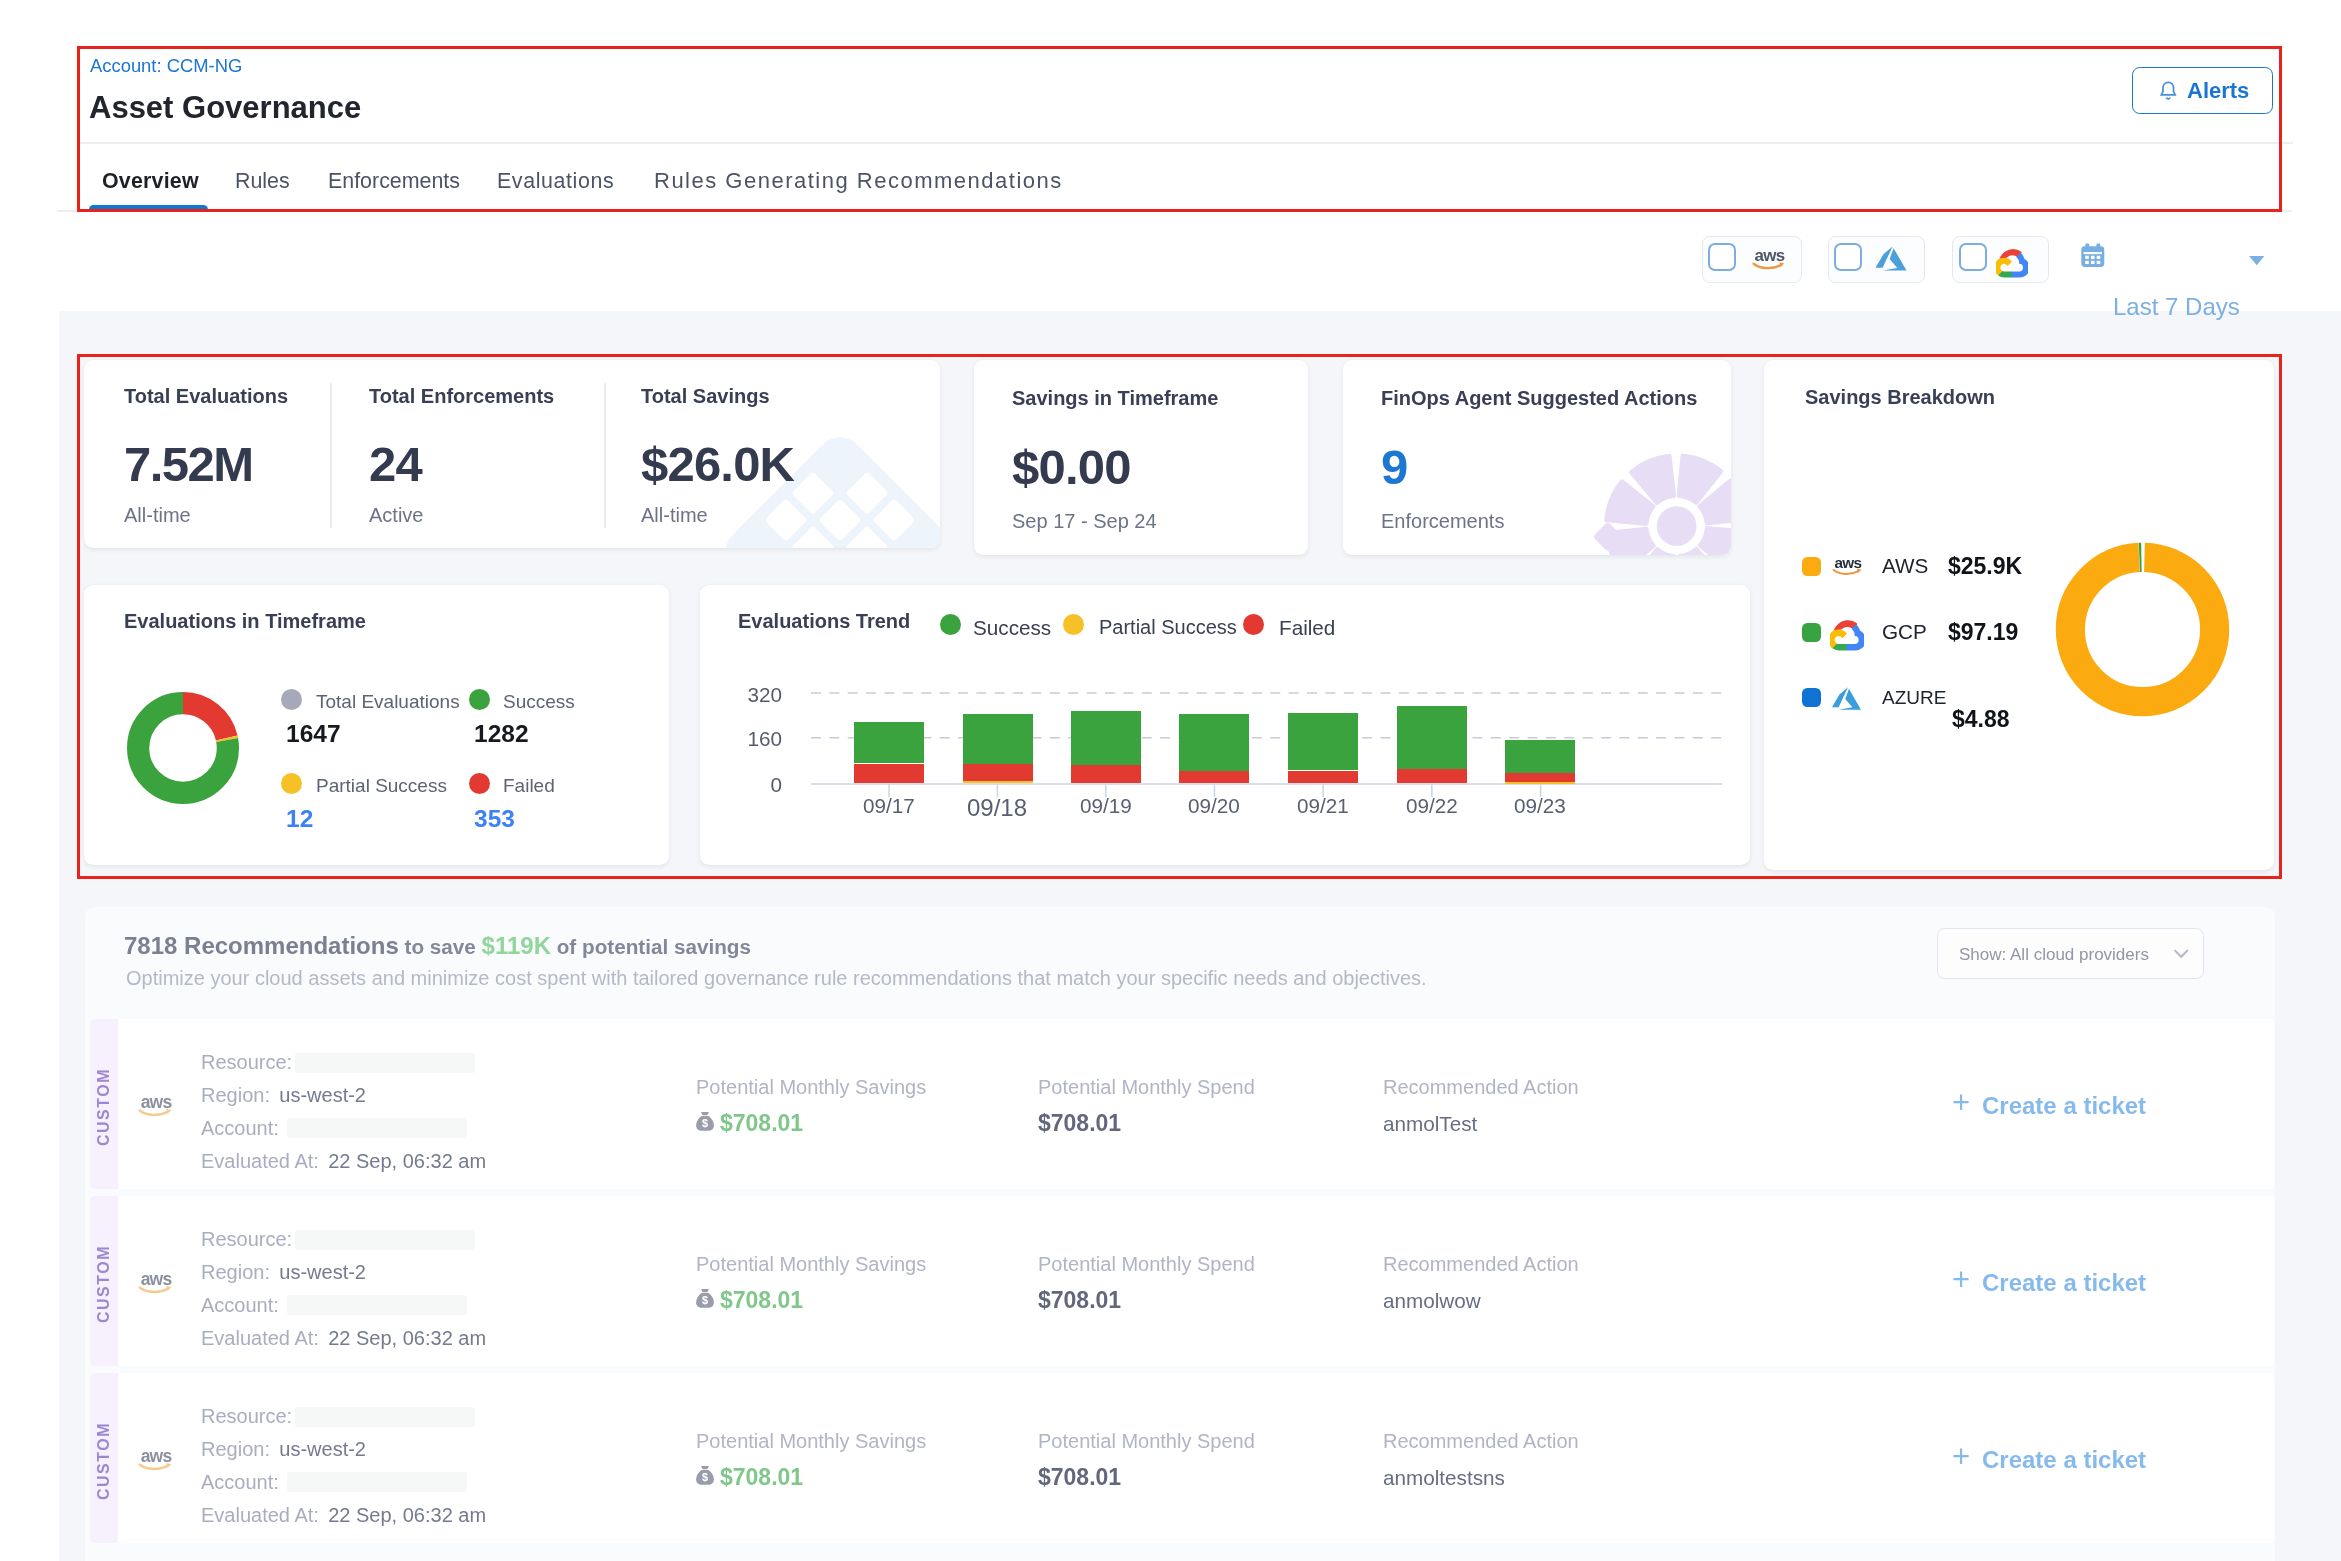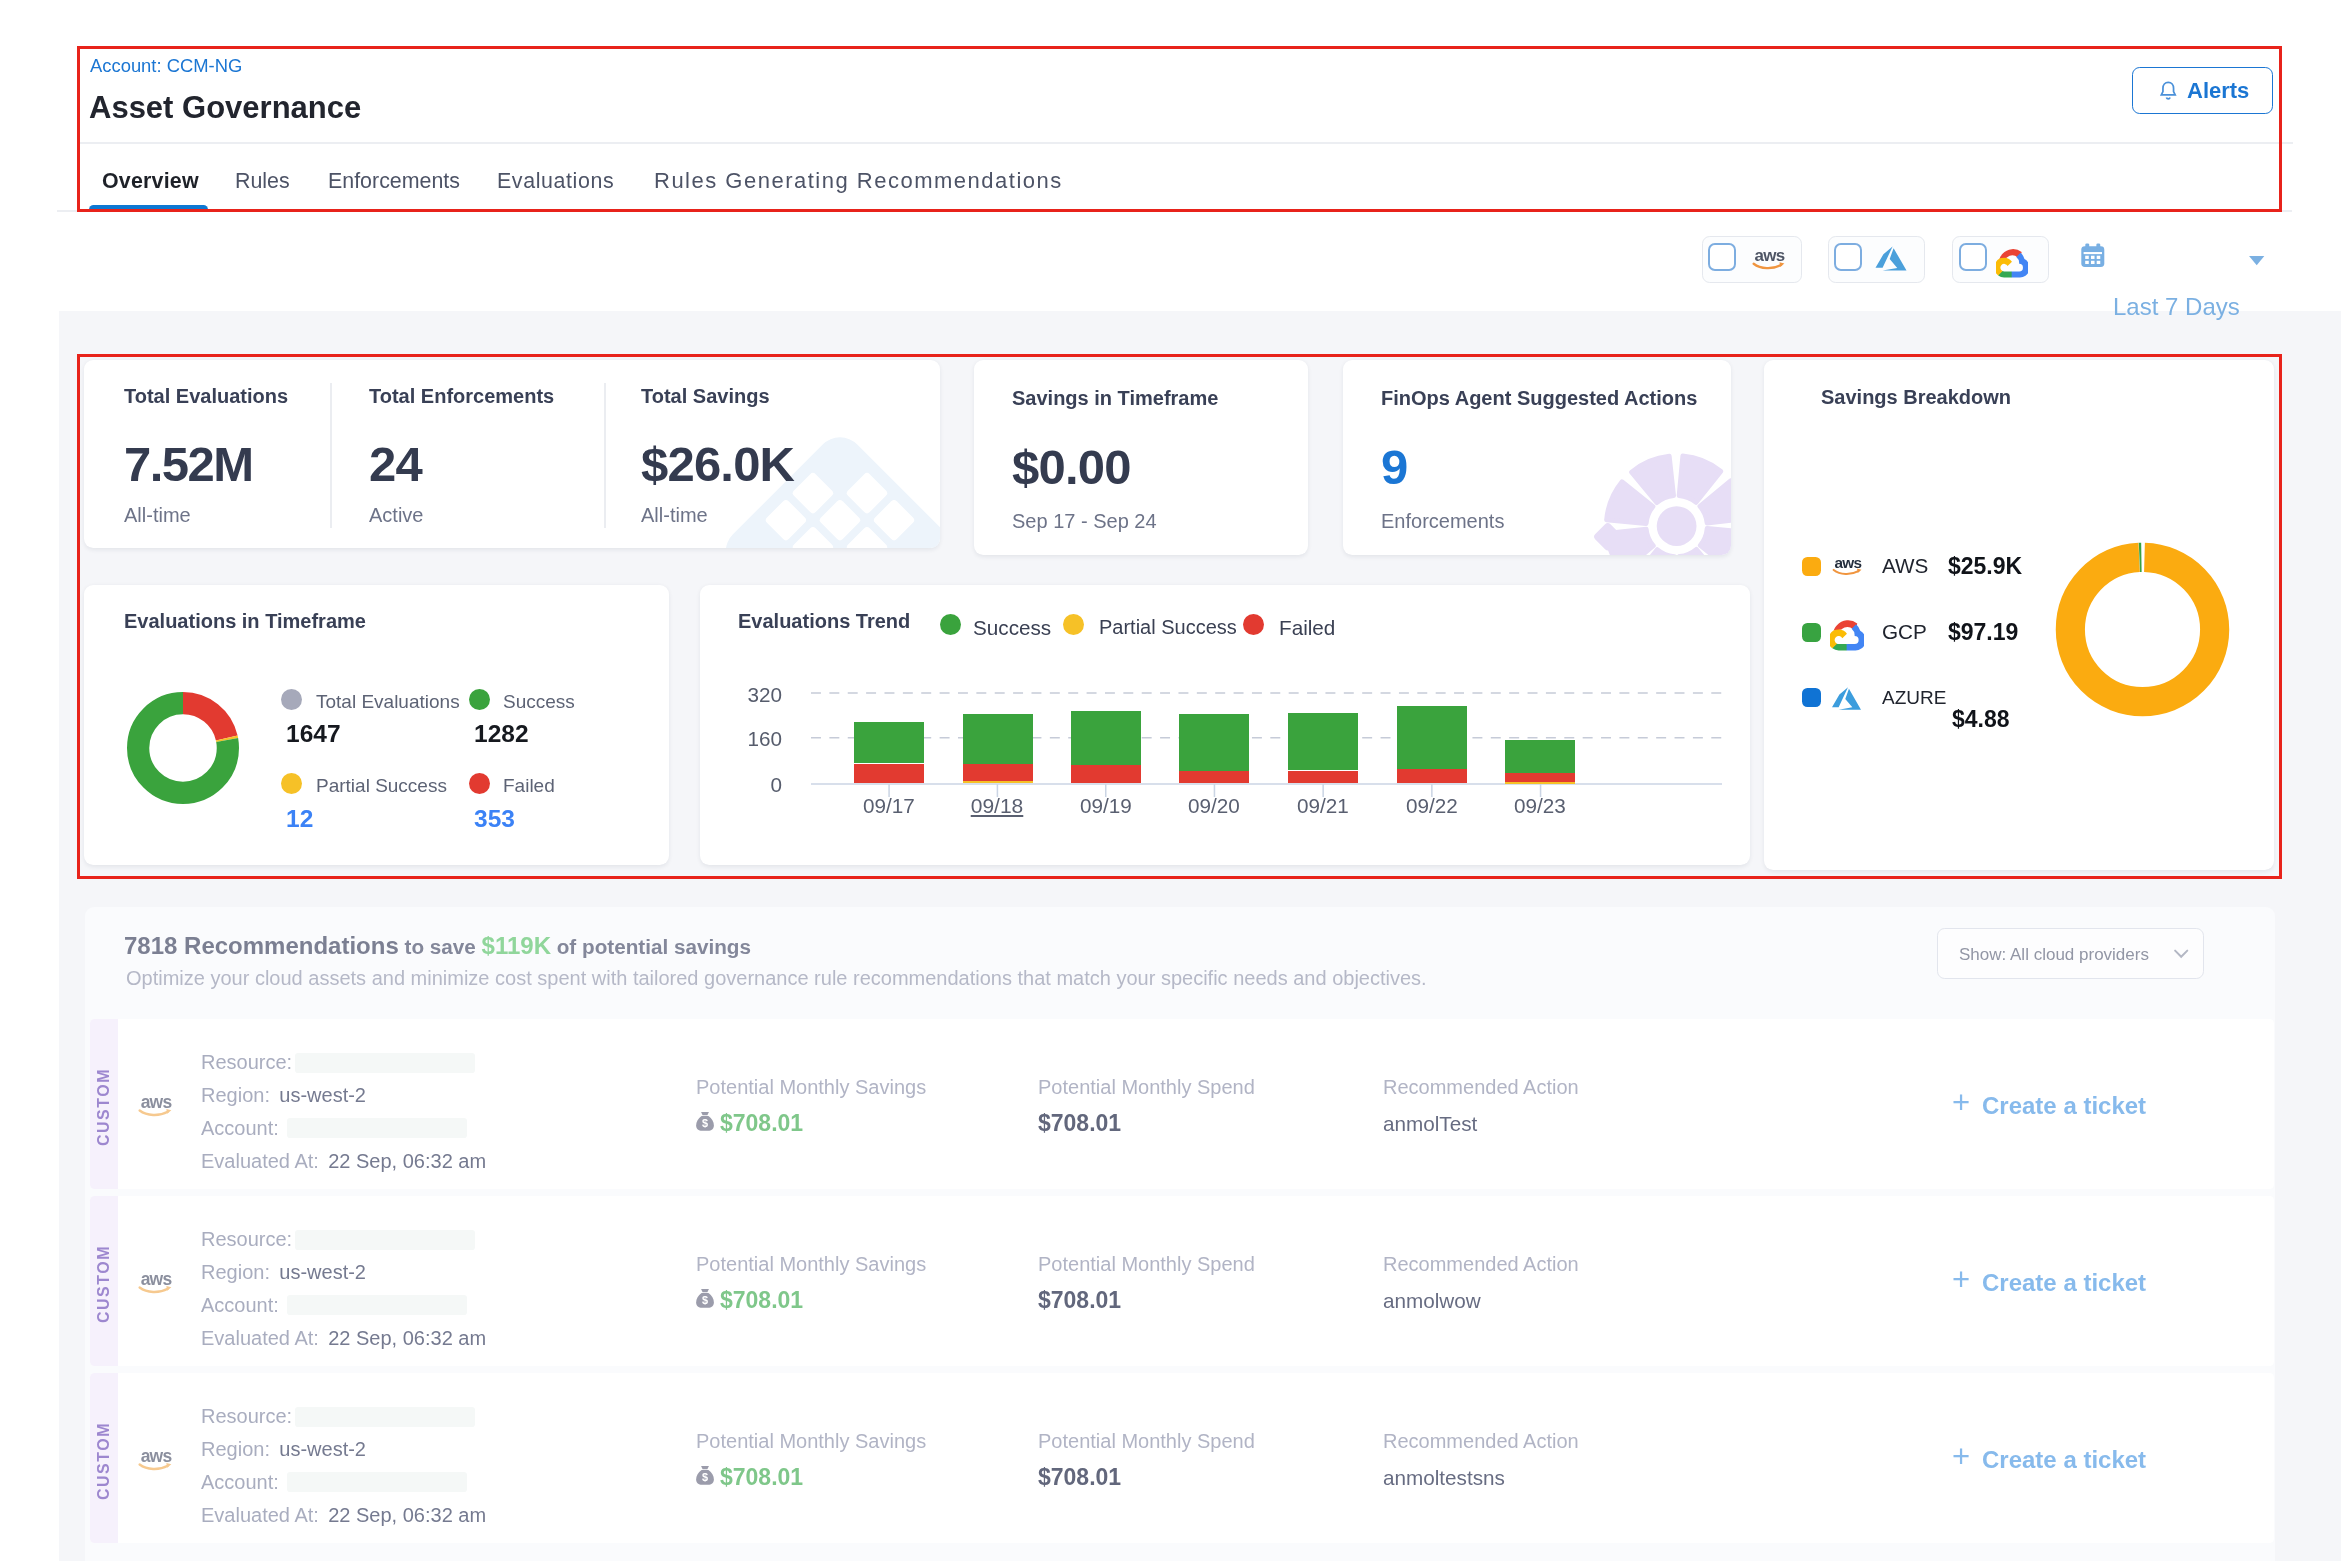--- a/index.html
+++ b/index.html
@@ -129,21 +129,21 @@
           <circle r="26" fill="#e7def6"></circle>
         </g>
         <rect x="-96" y="2" width="28" height="28" rx="5" fill="#e7def6" transform="rotate(45 -82 16)"></rect>
       </svg></div>
   <div class="abs ctitle" style="left:38px;top:27px;">FinOps Agent Suggested Actions</div>
   <div class="abs" style="left:38px;top:79px;font-size:49px;font-weight:bold;color:#1b76d4;">9</div>
   <div class="abs" style="left:38px;top:150px;font-size:20px;color:#6d7388;">Enforcements</div>
 </div>
 
 <div class="card" style="left:1764px;top:360px;width:510px;height:510px;">
-  <div class="abs ctitle" style="left:57px;top:26px;">Savings Breakdown</div>
+  <div class="abs ctitle" style="left:41px;top:26px;">Savings Breakdown</div>
 
   <div class="abs" style="left:38px;top:197px;width:19px;height:19px;border-radius:5.4px;background:#fbab10;"></div>
   <div class="abs" id="awslogo2" style="left:67px;top:193px;"><svg width="34" height="24" viewBox="0 0 50 36" style="opacity:1">
         <text x="25" y="22" text-anchor="middle" font-family="Liberation Sans" font-size="23" font-weight="bold" fill="#252f3e" letter-spacing="-1">aws</text>
         <path d="M3.5 25.5 C13 32.8 29 33.4 40.5 27.2" fill="none" stroke="#f0953f" stroke-width="3.2" stroke-linecap="round"></path>
         <path d="M38.6 23.4 L45.2 25.2 L39.6 29.9 Z" fill="#f0953f"></path>
       </svg></div>
   <div class="abs" style="left:118px;top:194px;font-size:20.7px;color:#20242e;">AWS</div>
   <div class="abs" style="left:184px;top:193px;font-size:23px;font-weight:bold;color:#101319;">$25.9K</div>
   <div class="abs" style="left:38px;top:263px;width:19px;height:19px;border-radius:5.4px;background:#38a341;"></div>
@@ -233,21 +233,21 @@
 <div class="abs" style="left:1179px;top:771px;width:70px;height:12.2px;background:#e23a30;"></div>
 <div class="abs" style="left:1288px;top:713px;width:70px;height:57px;background:#3aa33d;"></div>
 <div class="abs" style="left:1288px;top:771px;width:70px;height:12.2px;background:#e23a30;"></div>
 <div class="abs" style="left:1397px;top:706px;width:70px;height:63px;background:#3aa33d;"></div>
 <div class="abs" style="left:1397px;top:769px;width:70px;height:13.8px;background:#e23a30;"></div>
 <div class="abs" style="left:1505px;top:740px;width:70px;height:33px;background:#3aa33d;"></div>
 <div class="abs" style="left:1505px;top:773px;width:70px;height:9.2px;background:#e23a30;"></div>
 <div class="abs" style="left:1505px;top:782px;width:70px;height:1.5px;background:#f6c127;"></div>
 
 <div class="abs" style="left:828px;top:794px;width:122px;text-align:center;font-size:20.7px;color:#595f70;">09/17</div>
-<div class="abs" style="left:936px;top:794px;width:122px;text-align:center;font-size:21px;color:#595f70;text-decoration:underline;">09/18</div>
+<div class="abs" style="left:936px;top:794px;width:122px;text-align:center;font-size:24px;color:#595f70;">09/18</div>
 <div class="abs" style="left:1045px;top:794px;width:122px;text-align:center;font-size:20.7px;color:#595f70;">09/19</div>
 <div class="abs" style="left:1153px;top:794px;width:122px;text-align:center;font-size:20.7px;color:#595f70;">09/20</div>
 <div class="abs" style="left:1262px;top:794px;width:122px;text-align:center;font-size:20.7px;color:#595f70;">09/21</div>
 <div class="abs" style="left:1371px;top:794px;width:122px;text-align:center;font-size:20.7px;color:#595f70;">09/22</div>
 <div class="abs" style="left:1479px;top:794px;width:122px;text-align:center;font-size:20.7px;color:#595f70;">09/23</div>
 
 <div class="abs" style="left:77px;top:354px;width:2205px;height:525px;border:3.1px solid #e8231b;"></div>
 
 <div class="abs" style="left:85px;top:907px;width:2190px;height:654px;background:#fafbfd;border-radius:9.2px 9.2px 0 0;"></div>
 <div class="abs" style="left:124px;top:932px;font-size:24px;color:#83879a;">

